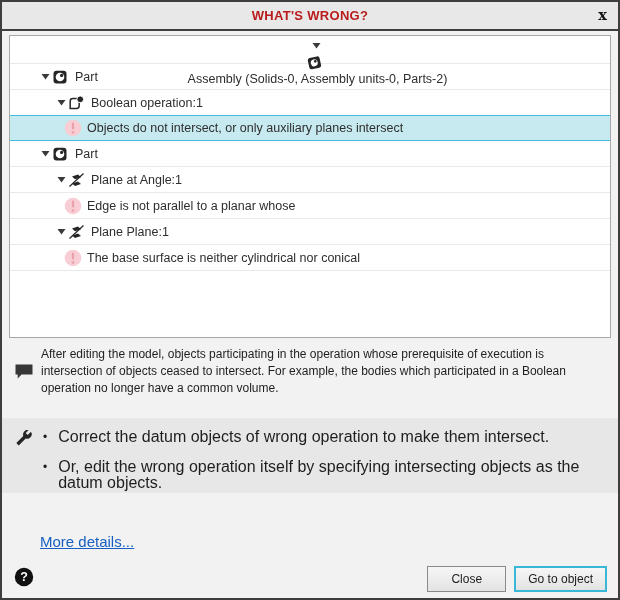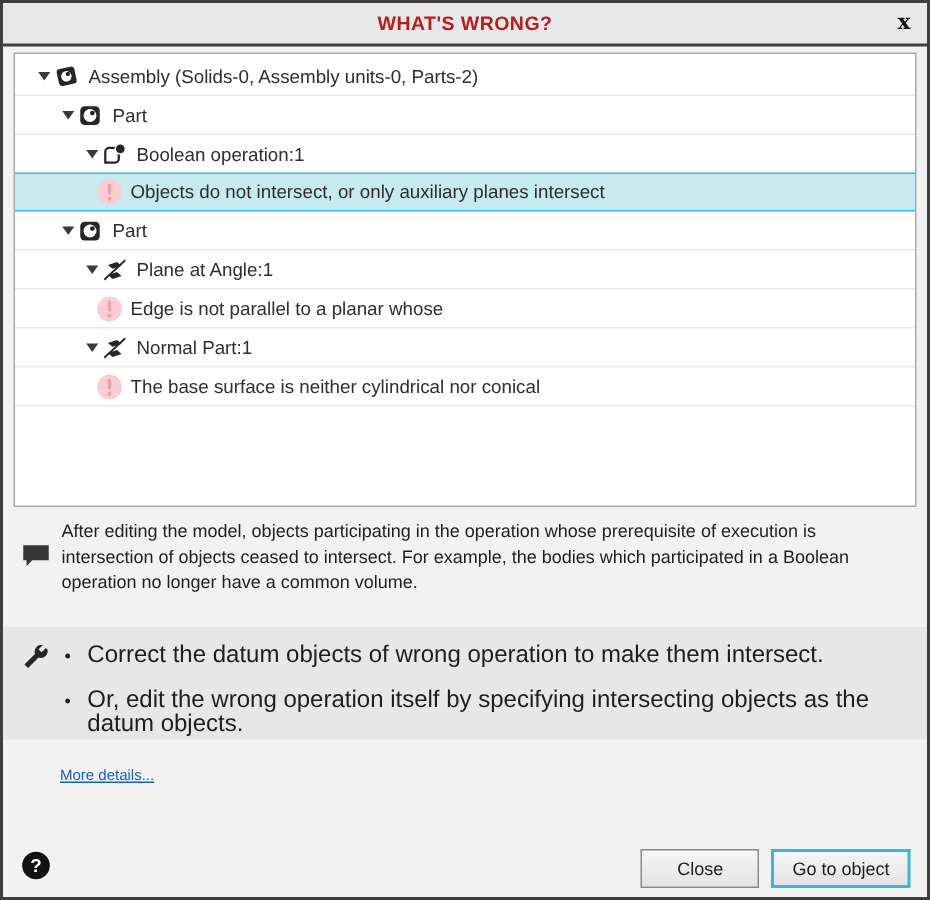--- a/index.html
+++ b/index.html
@@ -22,41 +22,41 @@
   .row-label{margin-left:3px;}
   .desc-row{position:absolute;left:12px;top:344px;width:598px;display:flex;align-items:center;}
   .desc-icon{flex:0 0 20px;margin-top:3px;}
   .desc-text{margin-left:7px;font-size:12px;line-height:17px;color:#1e1e1e;width:563px;}
   .suggest-panel{position:absolute;left:0;right:0;top:416px;height:75px;background:var(--suggest_bg);
     display:flex;align-items:flex-start;box-sizing:border-box;padding:11px 20px 0 12px;}
   .wrench-wrap{flex:0 0 20px;margin-top:1px;}
   .bullets{margin-left:9px;flex:1;}
   .bullet-item{display:flex;font-size:16px;color:#1e1e1e;margin-bottom:14px;line-height:16px;}
   .bullet-item::before{content:"\2022";margin-right:11px;font-size:12px;color:#1e1e1e;}
-  .more-link{position:absolute;left:38px;top:510px;font-size:10px;color:var(--link);
+  .more-link{position:absolute;left:38px;top:531px;font-size:15px;color:var(--link);
     text-decoration:underline;cursor:pointer;}
   .help-wrap{position:absolute;left:12px;top:565px;width:20px;height:20px;cursor:pointer;}
   .btns{position:absolute;right:11px;top:564px;display:flex;gap:8px;align-items:center;}
   .btn{height:26px;box-sizing:border-box;font-size:12px;font-family:inherit;color:#1c1c1c;
     background:linear-gradient(#f6f6f6,#e3e3e3);border:1px solid var(--button_border);
     padding:0 12px;min-width:79px;cursor:pointer;}
   .btn.focused{border:2px solid var(--focus_border);min-width:88px;}
 </style>
 </head>
 <body>
 
 <div class="dialog">
 
   <div class="titlebar">
     <span class="title">WHAT'S WRONG?</span>
     <span class="close">x</span>
   </div>
 
   <div class="tree-panel" id="tree-panel">
-      <div class="tree-row" style="padding-left: 12px;">
+      <div class="tree-row" style="padding-left: 12px; flex-direction: column;">
         <span class="expander">
           <svg width="9" height="9" viewBox="0 0 9 9">
             <polygon points="0.5,2 8.5,2 4.5,7.6" fill="#3a3a3a"></polygon>
           </svg>
         </span>
         <span class="node-icon">
           <svg width="18" height="17" viewBox="0 0 18 17">
             <g transform="rotate(-12 9 9)">
               <rect x="2.5" y="3" width="12" height="11.5" rx="2.2" fill="#262626"></rect>
               <circle cx="8.3" cy="8.7" r="3.5" fill="#fff"></circle>
@@ -151,21 +151,21 @@
             <polygon points="0.5,2 8.5,2 4.5,7.6" fill="#3a3a3a"></polygon>
           </svg>
         </span>
         <span class="node-icon">
           <svg width="17" height="16" viewBox="0 0 17 16">
             <line x1="1.5" y1="14.5" x2="15.5" y2="1.5" stroke="#262626" stroke-width="1.2"></line>
             <path d="M4 4.6 L10 2.6 L13 5.2 L7 7.2 Z" fill="#262626"></path>
             <path d="M4 11.4 L10 9.4 L13 12 L7 14 Z" fill="#262626"></path>
           </svg>
         </span>
-        <span class="row-label">Normal Part:1</span>
+        <span class="row-label">Plane Plane:1</span>
       </div>
       <div class="tree-row" style="padding-left: 54px;">
         <span class="node-icon">
           <svg width="18" height="18" viewBox="0 0 18 18">
             <circle cx="9" cy="9" r="8.3" fill="var(--error_icon_bg)"></circle>
             <rect x="7.9" y="3.4" width="2.2" height="7.2" rx="1.1" fill="var(--error_icon_glyph)"></rect>
             <circle cx="9" cy="13.5" r="1.35" fill="var(--error_icon_glyph)"></circle>
           </svg>
         </span>
         <span class="row-label">The base surface is neither cylindrical nor conical</span>

